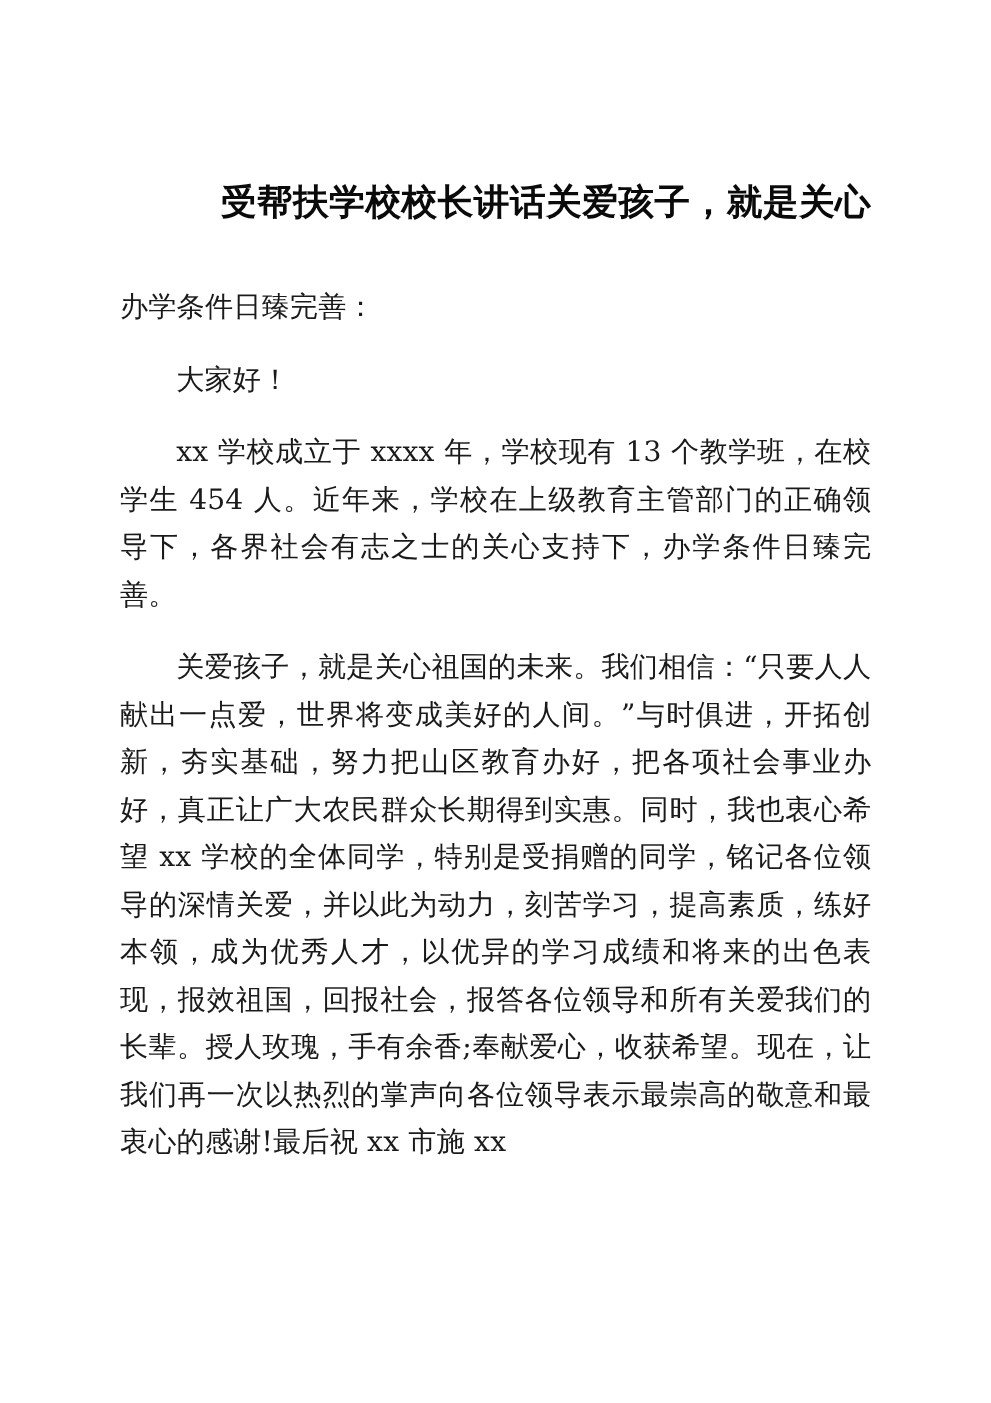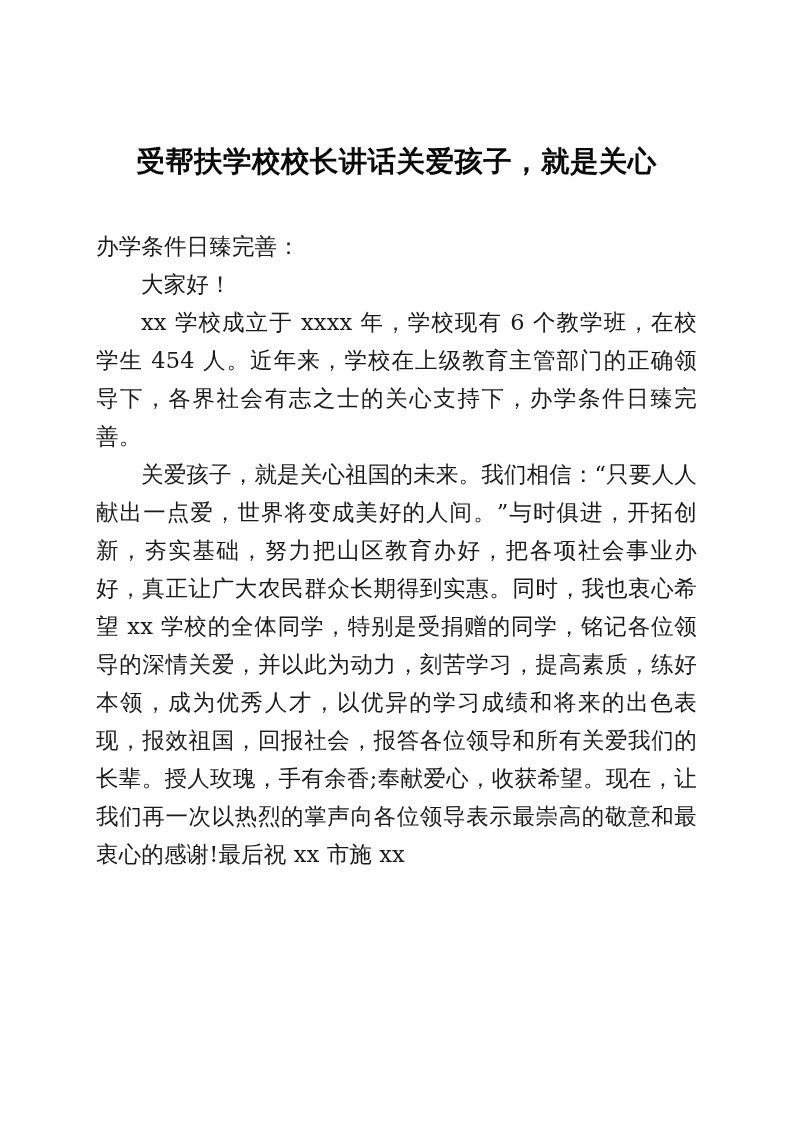--- a/index.html
+++ b/index.html
@@ -29,21 +29,21 @@
     left: 96px;
     top: 140px;
     width: 601px;
   }
 
   .doc-title {
     font-family: "DejaVu Sans", "Liberation Sans", sans-serif;
     font-weight: bold;
     font-size: 28.5px;
     line-height: 43px;
-    text-align: center;
+    text-align: right;
     letter-spacing: 0.4px;
     margin: 0 0 0 0;
     color: #0a0a0a;
   }
 
   .body-block {
     margin-top: 44px;
   }
 
   p.para {
@@ -54,37 +54,38 @@
     text-align-last: left;
     text-justify: inter-character;
     margin: 0 0 0 0;
     color: #1a1a1a;
     letter-spacing: 0.15px;
     word-break: break-all;
   }
 
   p.para.indent {
     text-indent: 2em;
+    margin-top: 20px;
   }
 
   p.para.no-indent {
     text-indent: 0;
   }
 </style>
 </head>
 <body>
 
 <div class="page">
   <div class="content">
 
     <h1 class="doc-title">
       <span>受帮扶学校校长讲话关爱孩子，就是关心</span><br>
     </h1>
 
     <div class="body-block">
       <p class="para no-indent">办学条件日臻完善：</p>
       <p class="para indent">大家好！</p>
-      <p class="para indent">xx 学校成立于 xxxx 年，学校现有 6 个教学班，在校学生 454 人。近年来，学校在上级教育主管部门的正确领导下，各界社会有志之士的关心支持下，办学条件日臻完善。</p>
+      <p class="para indent">xx 学校成立于 xxxx 年，学校现有 13 个教学班，在校学生 454 人。近年来，学校在上级教育主管部门的正确领导下，各界社会有志之士的关心支持下，办学条件日臻完善。</p>
       <p class="para indent">关爱孩子，就是关心祖国的未来。我们相信：“只要人人献出一点爱，世界将变成美好的人间。”与时俱进，开拓创新，夯实基础，努力把山区教育办好，把各项社会事业办好，真正让广大农民群众长期得到实惠。同时，我也衷心希望 xx 学校的全体同学，特别是受捐赠的同学，铭记各位领导的深情关爱，并以此为动力，刻苦学习，提高素质，练好本领，成为优秀人才，以优异的学习成绩和将来的出色表现，报效祖国，回报社会，报答各位领导和所有关爱我们的长辈。授人玫瑰，手有余香;奉献爱心，收获希望。现在，让我们再一次以热烈的掌声向各位领导表示最崇高的敬意和最衷心的感谢!最后祝 xx 市施 xx</p>
     </div>
 
   </div>
 </div>
 
 </body></html>

